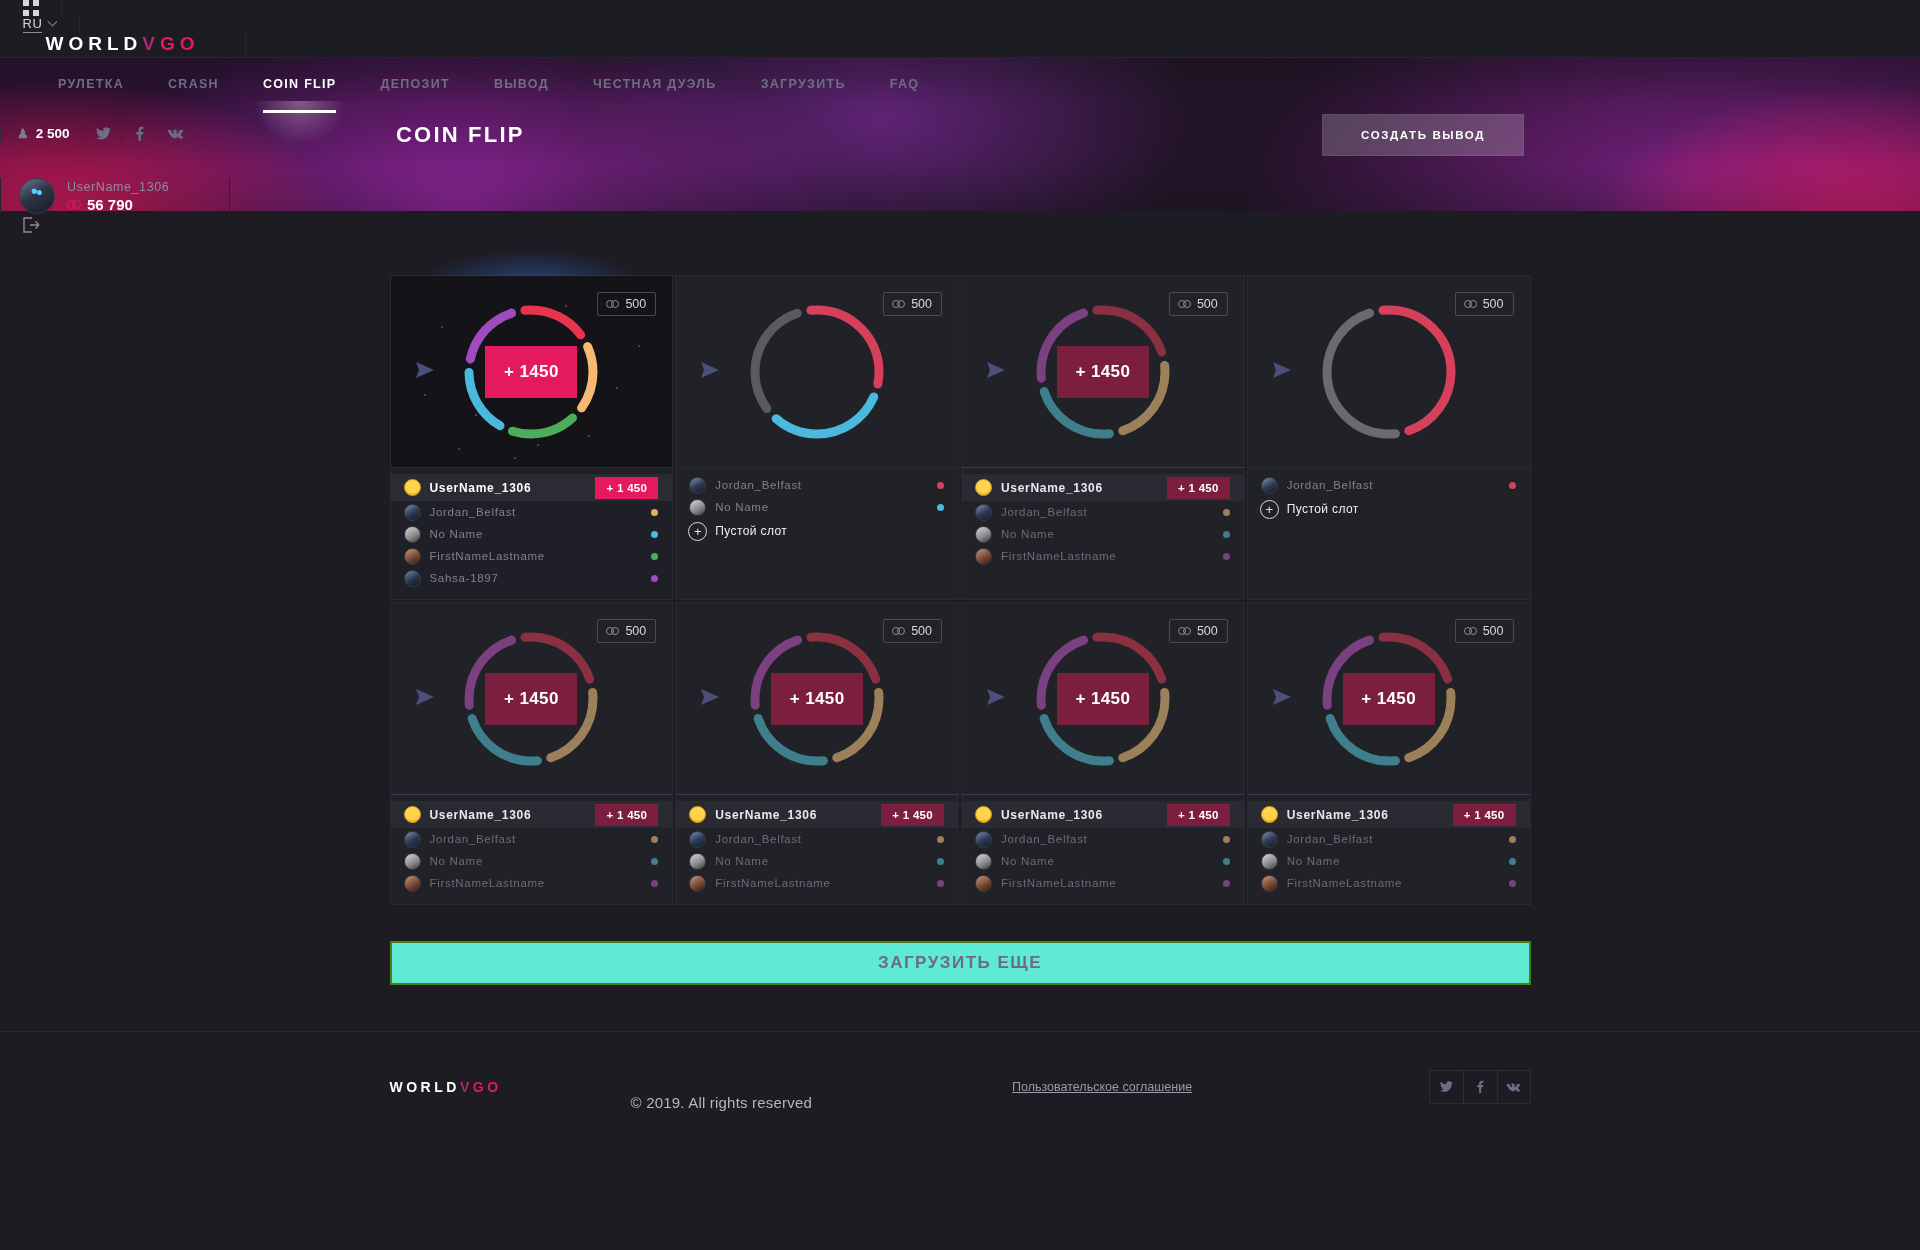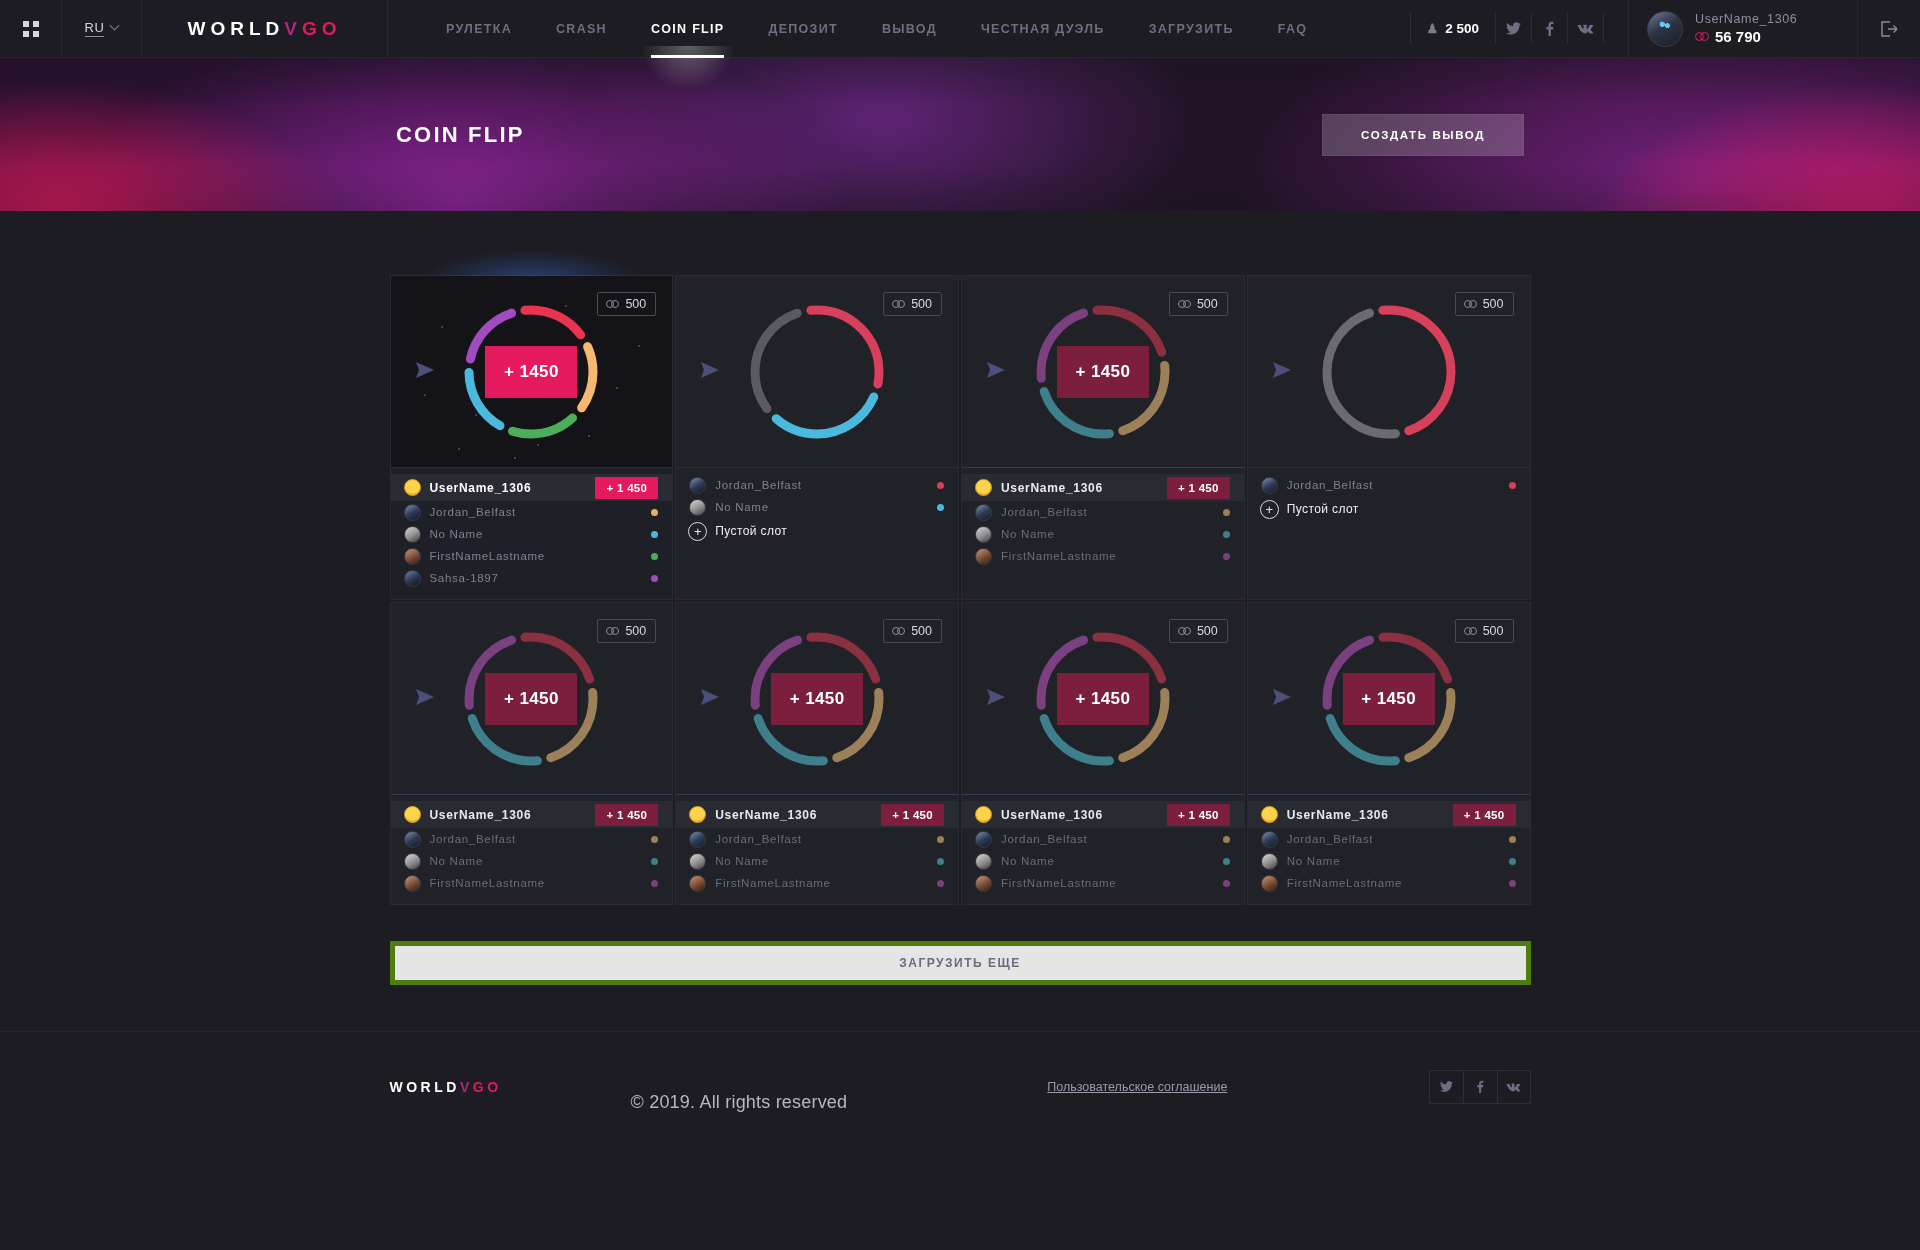--- a/index.html
+++ b/index.html
@@ -9,21 +9,21 @@
     font-family:"Liberation Sans", sans-serif;
     color:#c9c9d4;
     overflow:hidden;
   }
 
   
   .topbar {
     height:58px; display:flex; align-items:stretch;
     background:#1c1c22;
     border-bottom:1px solid #26262e;
-    position:relative; z-index:20;
+    position:relative; z-index:20;flex-direction:column;
   }
   .tb-cell { display:flex; align-items:center; justify-content:center; border-right:1px solid #26262e; }
   .tb-grid { width:62px; }
   .grid-icon { display:grid; grid-template-columns:6px 6px; grid-gap:4px; }
   .grid-icon i { width:6px; height:6px; background:#d6d6de; display:block; }
   .tb-lang { width:80px; gap:7px; }
   .lang-txt { font-size:13px; color:#d6d6de; letter-spacing:.5px; border-bottom:1px solid #8c8c9c; padding-bottom:1px; }
   .chev { width:7px; height:7px; border-right:1.4px solid #8c8c9c; border-bottom:1.4px solid #8c8c9c; transform:rotate(45deg) translate(-2px,-2px); }
   .tb-logo { width:246px; }
   .logo { font-size:19px; font-weight:700; letter-spacing:5px; color:#ffffff; white-space:nowrap; }
@@ -194,34 +194,34 @@
   .plus {
     width:19px; height:19px; border-radius:50%; border:1.3px solid #d8d8e2;
     display:flex; align-items:center; justify-content:center; color:#e6e6ee; font-size:13px; line-height:1;
     flex:none;
   }
   .empty-lbl { font-size:12px; color:#f0f0f5; letter-spacing:.4px; }
 
   .row2 { margin-top:2px; }
 
   .loadmore {
-    margin:36px auto 0; width:1141px; height:44px; border:5px solid #4d7c0f;
+    margin:36px auto 0; width:1141px; height:44px; border:2px solid #4d7c0f;
     display:flex; align-items:center; justify-content:center;
-    font-size:12px; letter-spacing:1.5px; color:#6c6c7e; font-weight:700; cursor:pointer;
-    background:#e5e5e5;
+    font-size:17px; letter-spacing:1.5px; color:#6c6c7e; font-weight:700; cursor:pointer;
+    background:#5eead4;
   }
 
   
   .footer {
     margin-top:46px; border-top:1px solid #272730; height:110px;
     display:flex; align-items:center;
   }
   .foot-inner { width:1141px; margin:0 auto; display:flex; align-items:center; }
   .foot-logo { font-size:14px; font-weight:700; letter-spacing:3.5px; color:#fff; }
-  .foot-copy { font-size:18px; color:#b6b6c2; margin-left:129px; letter-spacing:.2px;margin-top:32px; }
+  .foot-copy { font-size:15px; color:#b6b6c2; margin-left:129px; letter-spacing:.2px;margin-top:32px; }
   .foot-link {
     font-size:12.5px; color:#9a9aab; margin-left:200px; text-decoration:underline; cursor:pointer;
   }
   .foot-soc { margin-left:auto; display:flex; }
   .fsoc {
     width:34px; height:34px; display:flex; align-items:center; justify-content:center;
     border:1px solid #2d2d38; border-right:none; color:#6d6d85; cursor:pointer;
   }
   .fsoc:last-child { border-right:1px solid #2d2d38; }
 </style>

